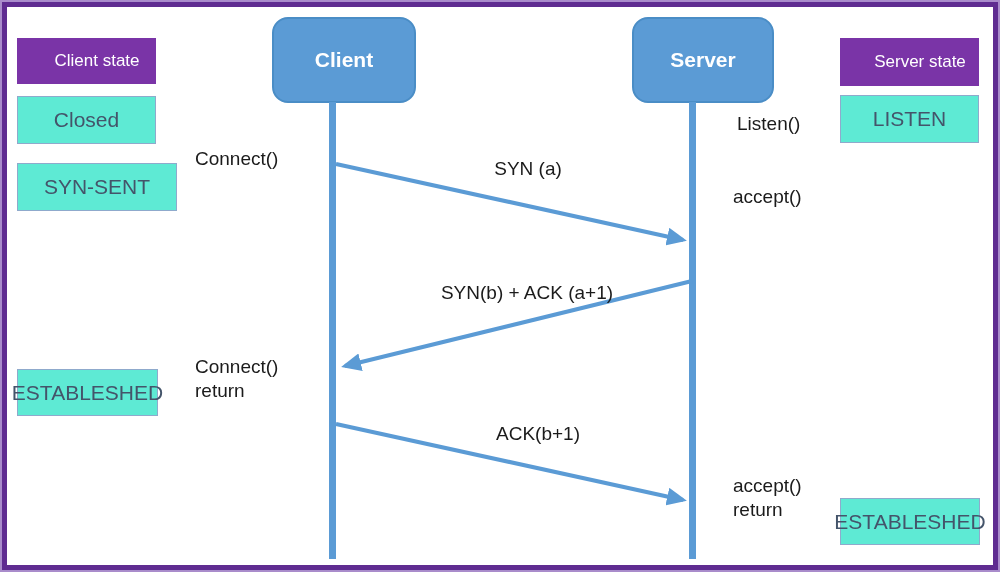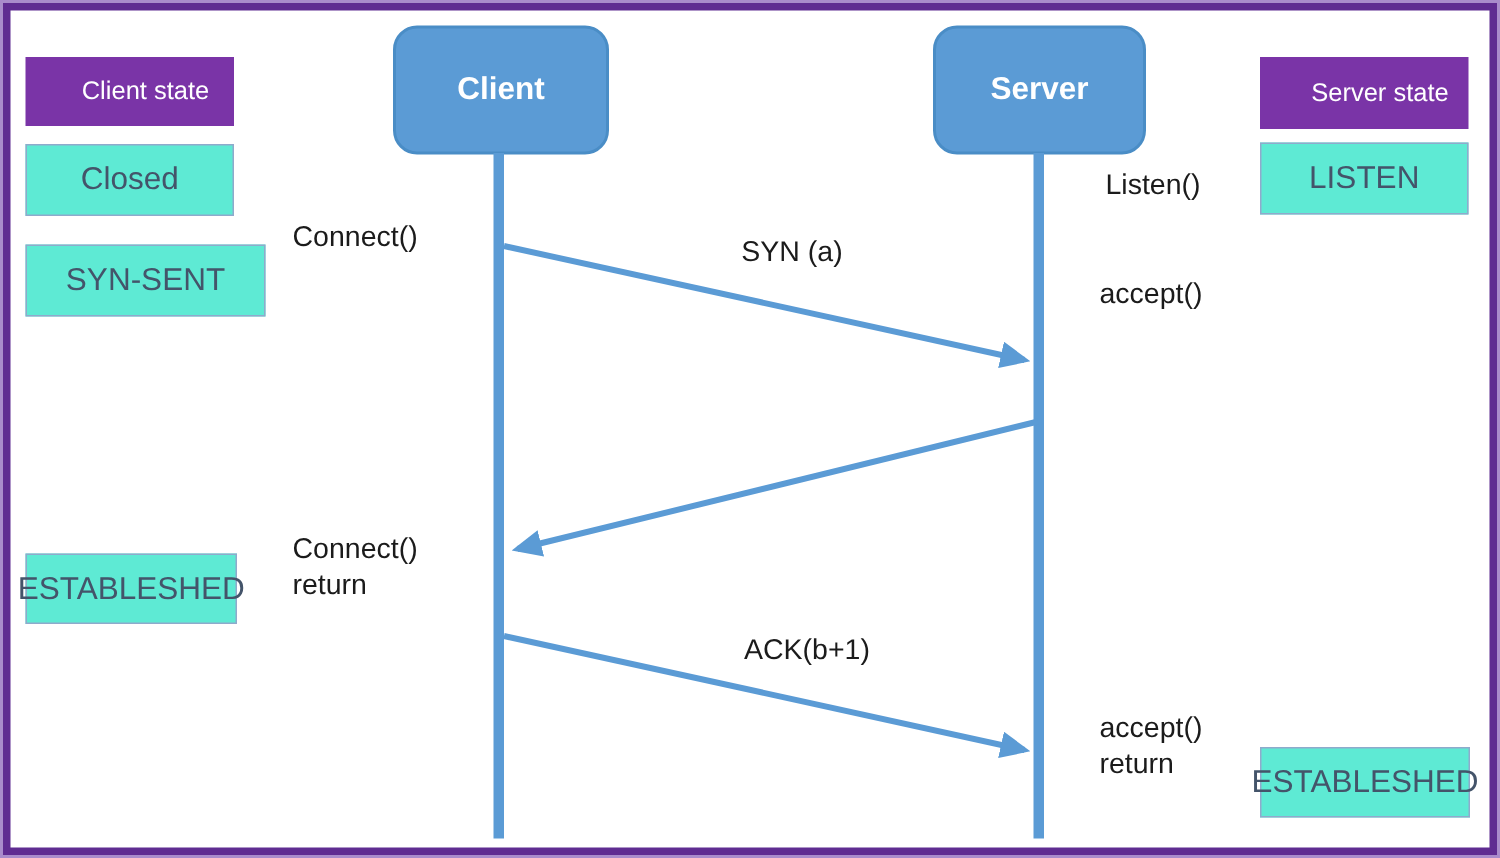--- a/index.html
+++ b/index.html
@@ -41,21 +41,21 @@
     display: flex; align-items: center; justify-content: center;
   }
   .actor {
     position: absolute;
     background: var(--blue);
     border: 2px solid var(--blue-edge);
     border-radius: 16px;
     color: #fff;
     font-size: 21px;
     font-weight: bold;
-    display: flex; align-items: center; justify-content: center;
+    display: flex; align-items: center; justify-content: center; margin-left: 10px;
   }
   .lifeline {
     position: absolute;
     top: 100px;
     width: 7px;
     height: 457px;
     background: var(--blue);
   }
   .arrows {
     position: absolute; left: 0; top: 0;
@@ -105,20 +105,21 @@
       <marker id="ah" markerUnits="strokeWidth" markerWidth="5" markerHeight="4.5" refX="4" refY="2.25" orient="auto">
         <path d="M0,0 L5,2.25 L0,4.5 Z" fill="#5B9BD5"></path>
       </marker>
     </defs>
     <line x1="334" y1="162" x2="681" y2="238" marker-end="url(#ah)"></line>
     <line x1="690" y1="279" x2="343" y2="364" marker-end="url(#ah)"></line>
     <line x1="334" y1="422" x2="681" y2="498" marker-end="url(#ah)"></line>
   </svg>
 
   <div class="mlabel" style="left:426px; top:156px; width:200px">SYN (a)</div>
+  <div class="mlabel" style="left:375px; top:280px; width:300px">SYN(b) + ACK (a+1)</div>
   <div class="mlabel" style="left:436px; top:421px; width:200px">ACK(b+1)</div>
 
   <div class="clabel" style="left:193px; top:145px">Connect()</div>
   <div class="clabel" style="left:735px; top:110px">Listen()</div>
   <div class="clabel" style="left:731px; top:183px">accept()</div>
   <div class="clabel" style="left:193px; top:353px">
     <div>Connect()</div>
     <div>return</div>
   </div>
   <div class="clabel" style="left:731px; top:472px">

